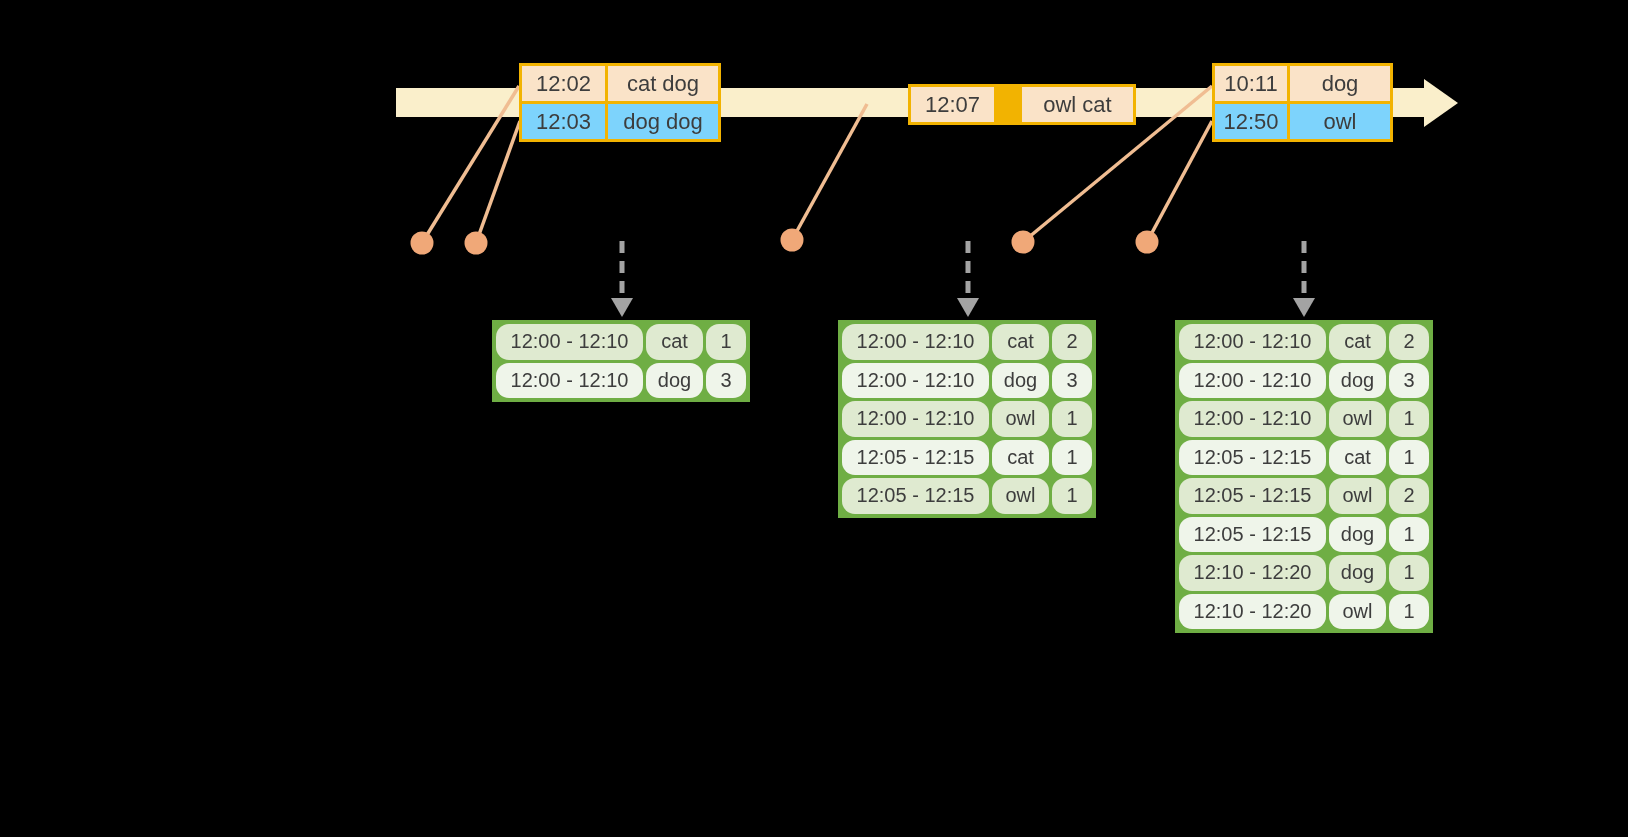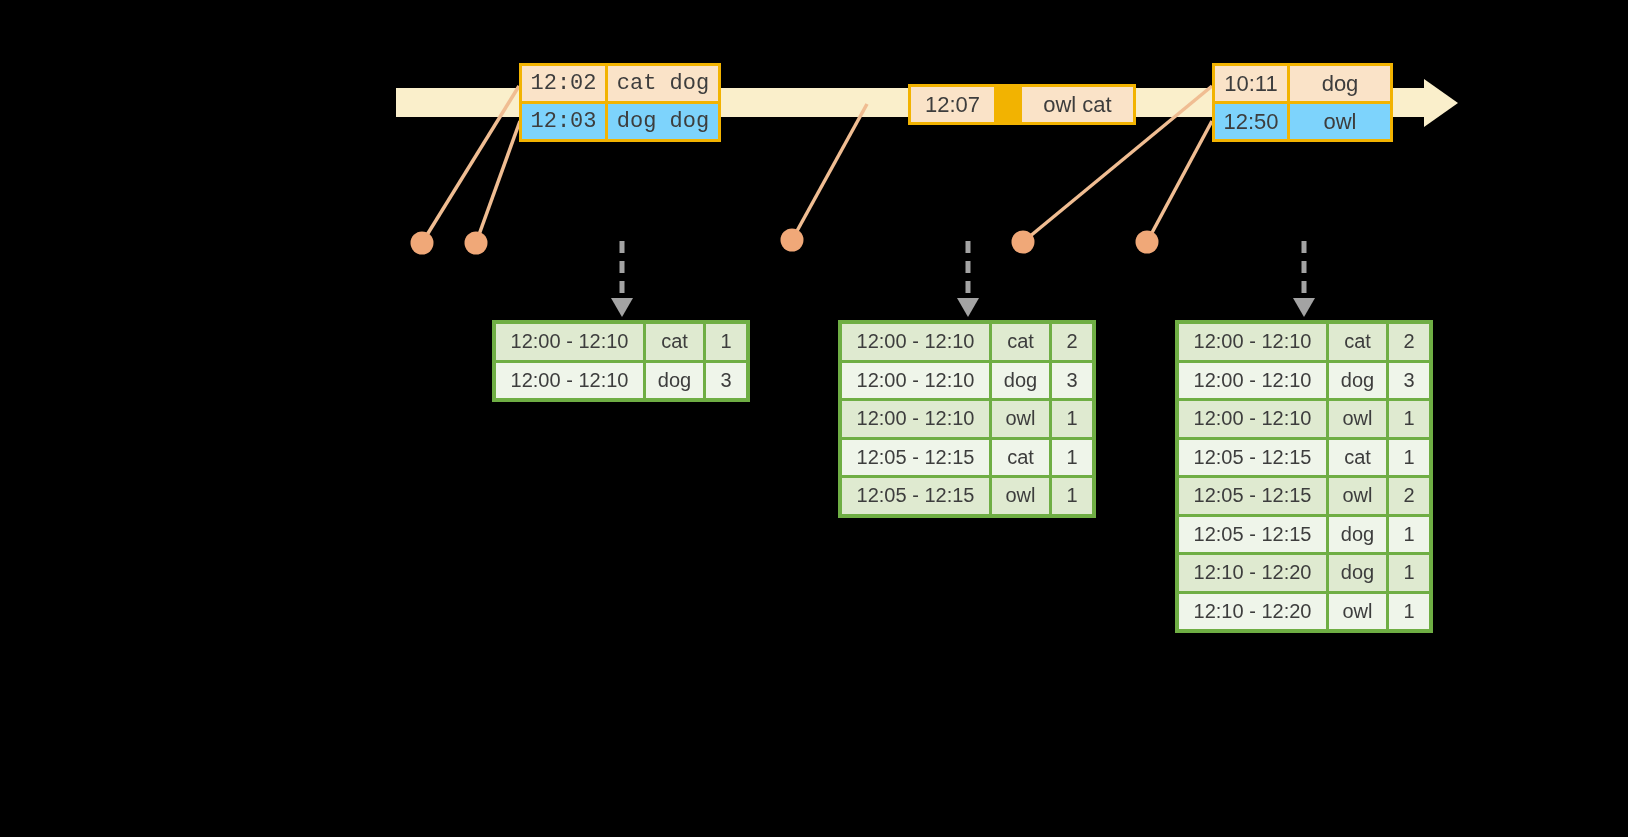--- a/index.html
+++ b/index.html
@@ -20,21 +20,21 @@
 
   
   .etable{position:absolute;z-index:2;background:#f2b301;display:grid;gap:3px;padding:3px;grid-auto-rows:35px;}
   .etable .cell{display:flex;align-items:center;justify-content:center;font-size:22px;}
   .o-dark{background:#fae3c8;}
   .o-light{background:#7dd3fc;}
 
   
   .gtable{position:absolute;z-index:2;background:#6fae44;display:grid;gap:3px;padding:4px;
           grid-template-columns:147px 57px 40px;grid-auto-rows:35.5px;}
-  .gtable .cell{display:flex;align-items:center;justify-content:center;font-size:20px;}
+  .gtable .cell{display:flex;align-items:center;justify-content:center;font-size:20px;border-radius:13px;}
   .g-dark{background:#dfead0;}
   .g-light{background:#eff5ea;}
 </style>
 </head>
 <body>
 
 <div id="canvas">
 
   <div class="band"></div>
   <div class="band-head"></div>
@@ -59,21 +59,21 @@
     <g>
       <line class="trig" x1="968" y1="241" x2="968" y2="300"></line>
       <polygon class="trighead" points="957,298 979,298 968,317"></polygon>
     </g>
     <g>
       <line class="trig" x1="1304" y1="241" x2="1304" y2="300"></line>
       <polygon class="trighead" points="1293,298 1315,298 1304,317"></polygon>
     </g>
   </svg>
 
-  <div class="etable" style="left:519px;top:63px;grid-template-columns:83px 110px;font-family:Liberation Mono, monospace;">
+  <div class="etable" style="left:519px;top:63px;grid-template-columns:83px 110px;">
     <div class="cell o-dark">12:02</div>
     <div class="cell o-dark">cat dog</div>
     <div class="cell o-light">12:03</div>
     <div class="cell o-light">dog dog</div>
   </div>
 
   <div class="etable" style="left:908px;top:84px;grid-template-columns:83px 111px;gap:28px;">
     <div class="cell o-dark">12:07</div>
     <div class="cell o-dark">owl cat</div>
   </div>

